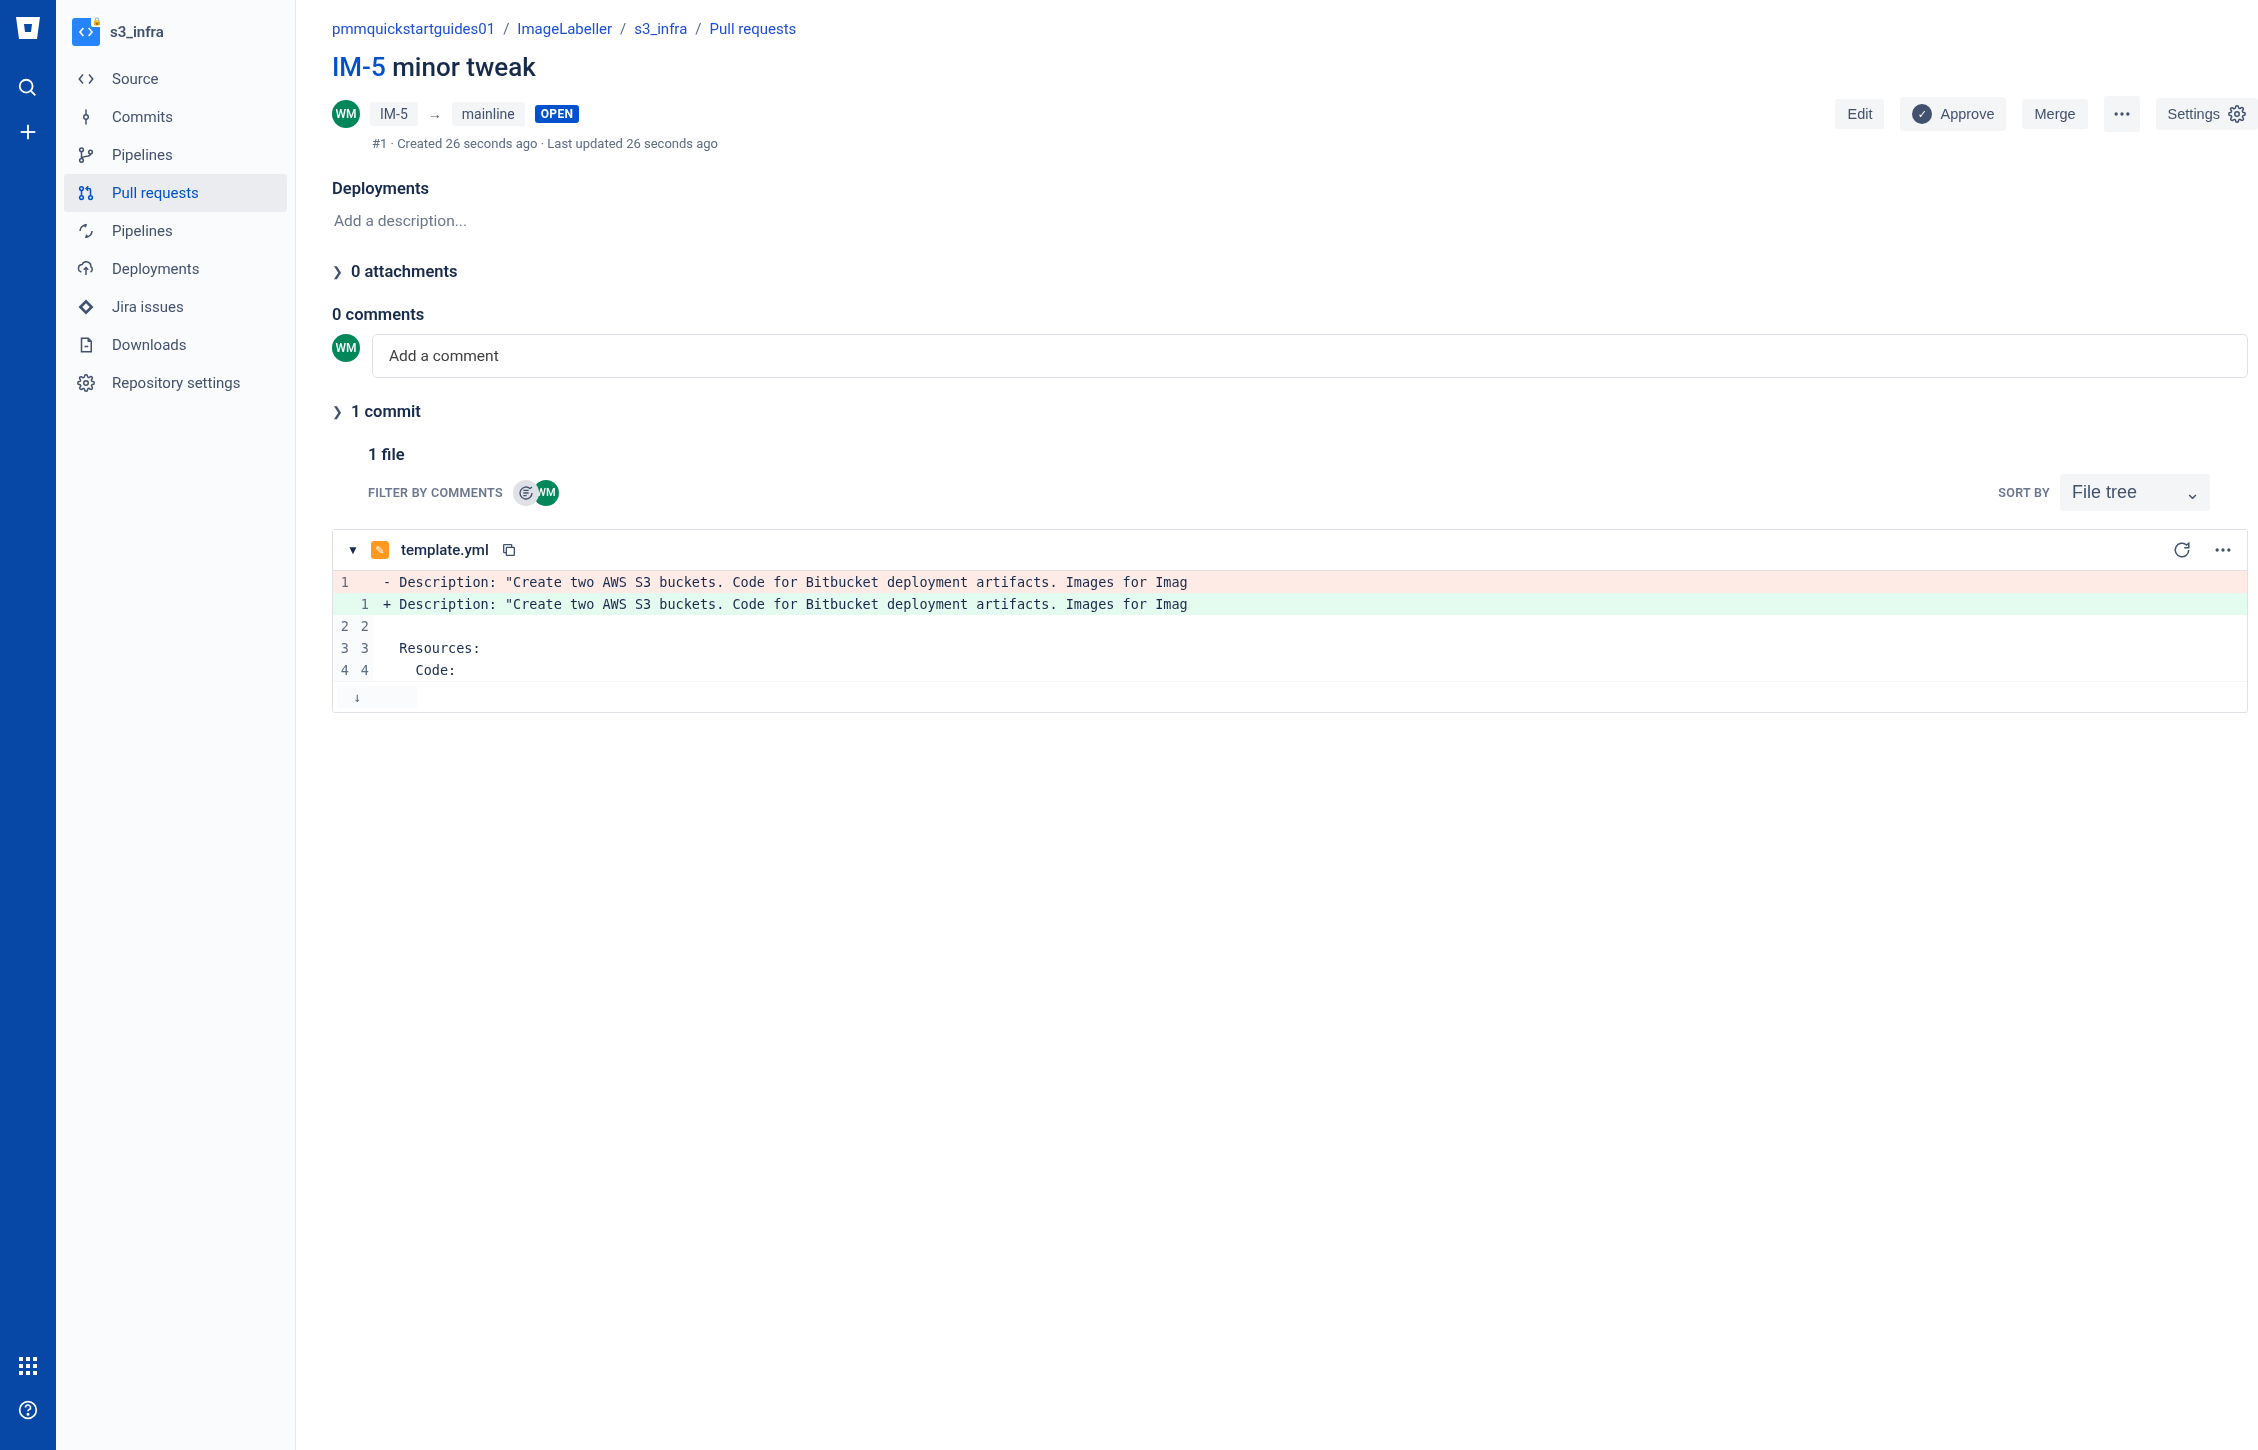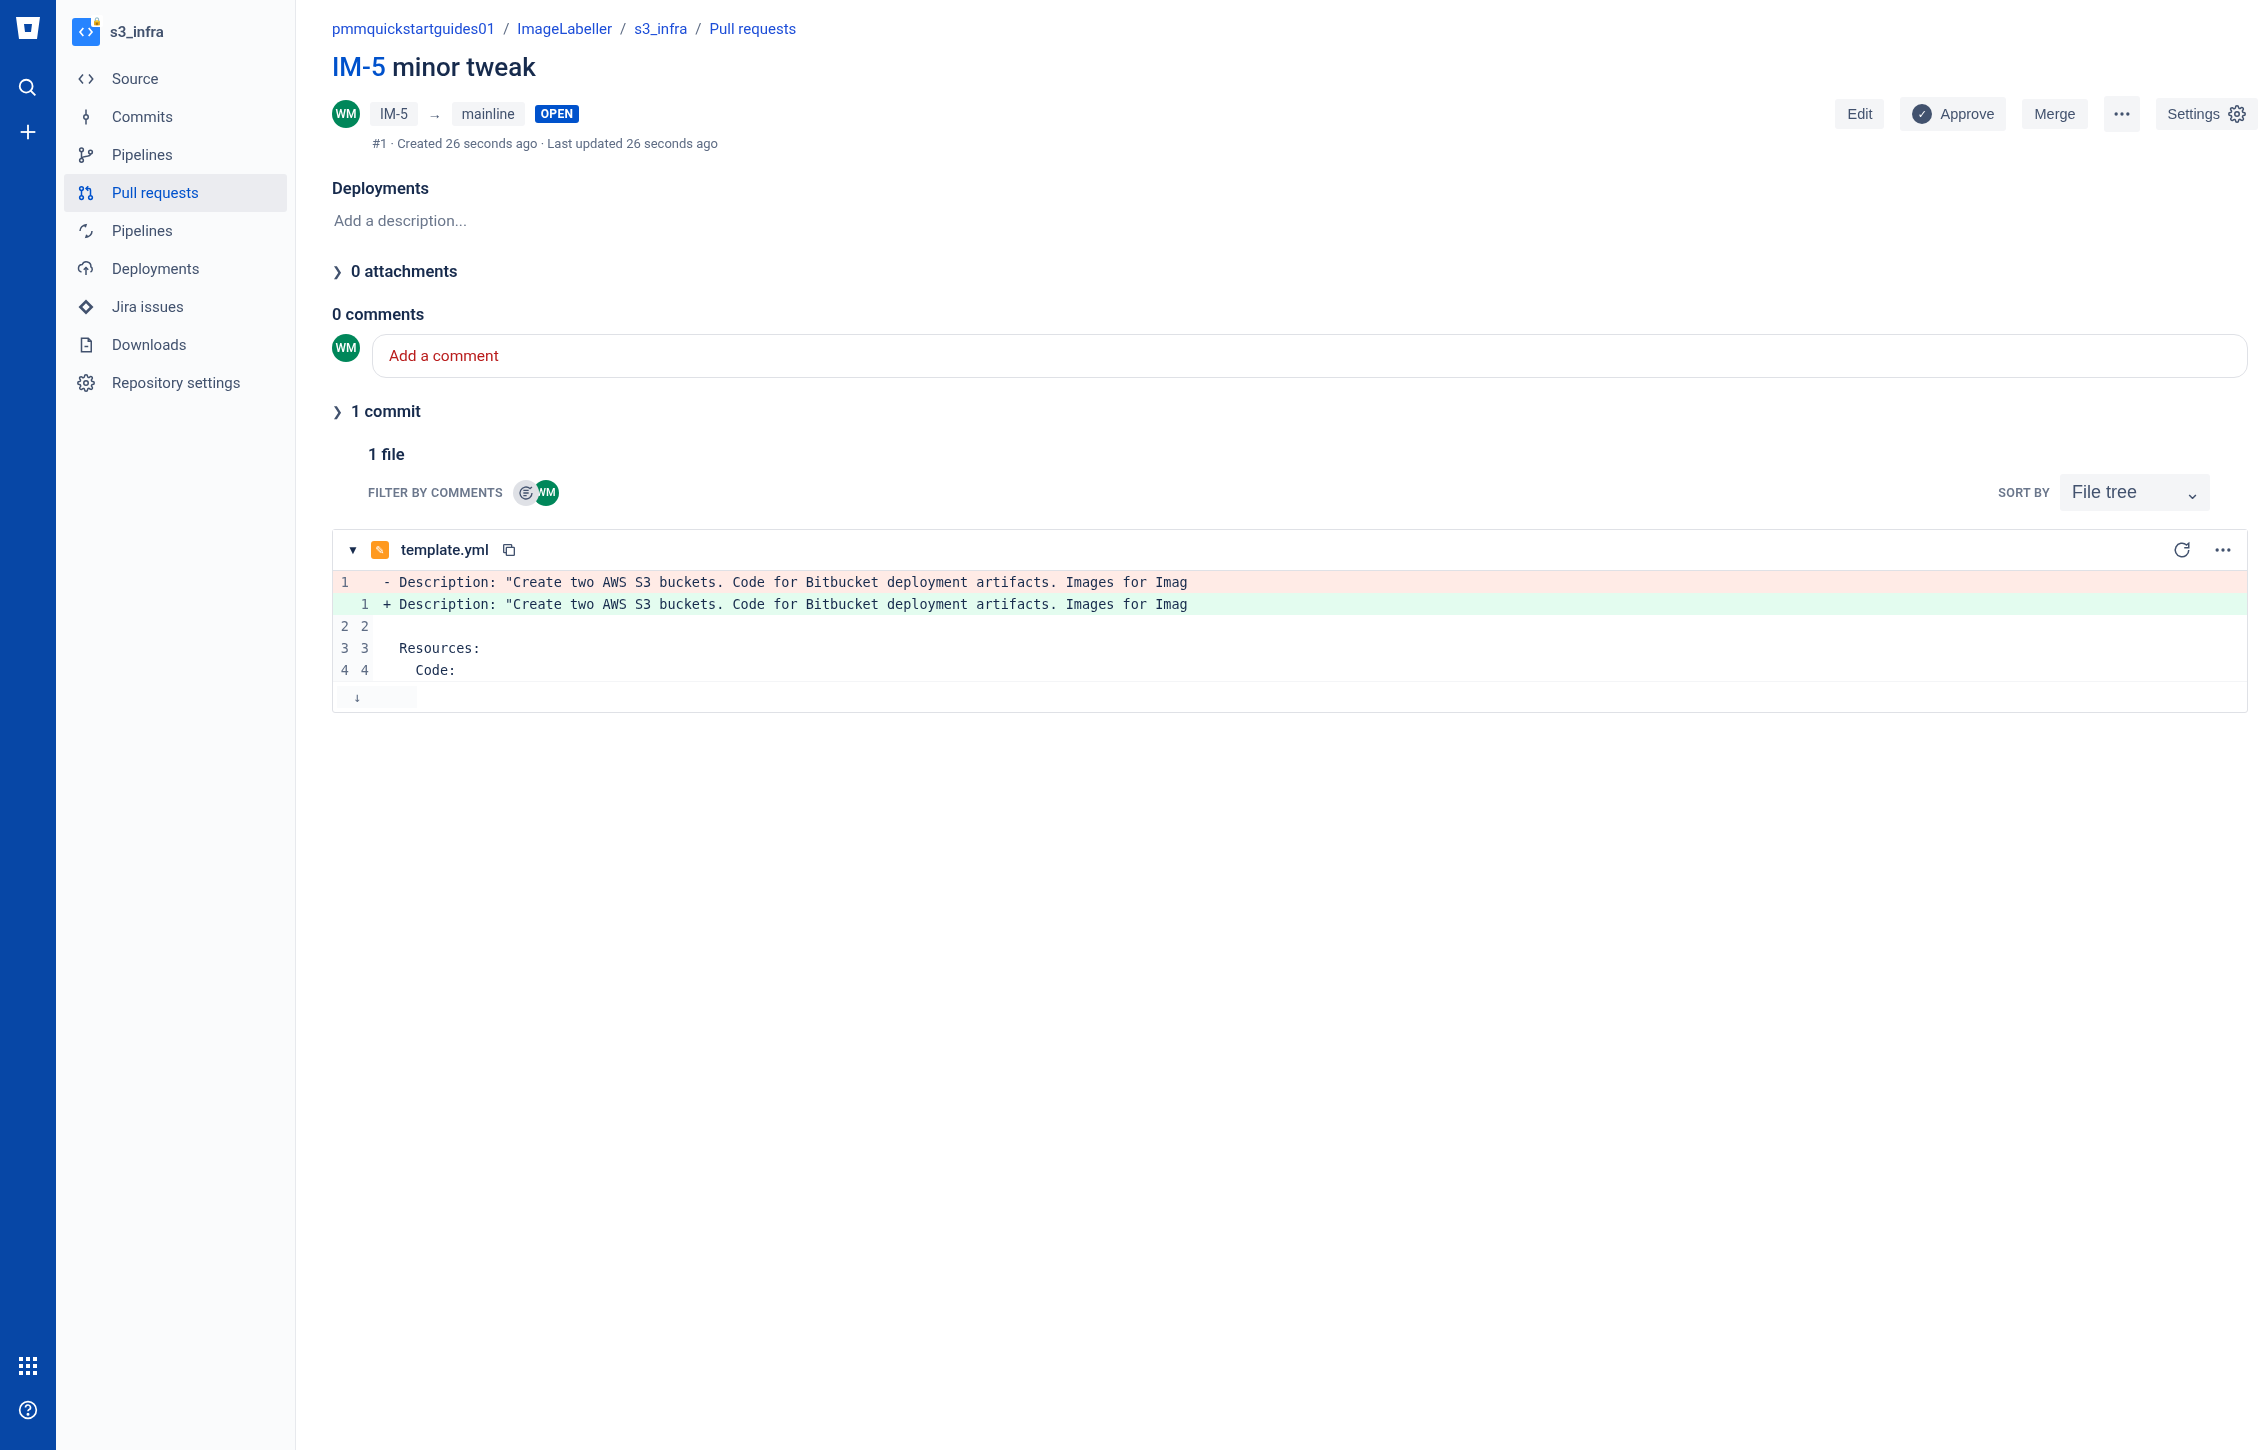--- a/index.html
+++ b/index.html
@@ -38,21 +38,21 @@
 .pr-actions { margin-left: auto; display: flex; gap: 16px; align-items: center; }
 .btn { background: #F4F5F7; border: none; border-radius: 3px; padding: 7px 12px; font-size: 14.5px; color: #42526E; cursor: pointer; display:flex; align-items:center; gap:8px; }
 .btn .check { width: 20px; height: 20px; border-radius: 50%; background: #42526E; display:flex; align-items:center; justify-content:center; color:#fff; font-size:11px;}
 .icon-btn { width: 36px; height: 36px; background: #F4F5F7; border-radius: 3px; display:flex; align-items:center; justify-content:center; cursor:pointer; color:#42526E;}
 .meta { color: #5E6C84; font-size: 13px; margin-left: 40px; margin-bottom: 28px; }
 .section-h { font-weight: 600; font-size: 16.5px; margin-bottom: 10px; color:#172B4D;}
 .desc-ph { color: #6B778C; font-size: 15.5px; margin-bottom: 28px; padding: 4px 2px; }
 .collapse-row { display:flex; align-items:center; gap: 8px; margin-bottom: 24px; cursor:pointer;}
 .collapse-row .chev { color:#42526E; font-size: 13px; }
 .comment-row { display:flex; gap: 12px; margin-bottom: 24px; padding-right: 10px;}
-.comment-input { flex:1; border: 1px solid #DFE1E6; border-radius: 14px; padding: 12px 16px; color: #b91c1c; font-size: 15.5px; }
+.comment-input { flex:1; border: 1px solid #DFE1E6; border-radius: 5px; padding: 12px 16px; color: #404040; font-size: 15.5px; }
 .filter-row { display:flex; align-items:center; padding: 0 0 18px 36px; margin-top:2px; padding-right: 48px;}
 .filter-label { color:#6B778C; font-size:12.5px; font-weight:600; letter-spacing:0.3px; margin-right: 10px;}
 .filter-avatar { width:26px; height:26px; border-radius:50%; display:flex; align-items:center; justify-content:center; }
 .filter-avatar.gray { background:#DFE1E6; color:#42526E; margin-right:-6px; z-index:1;}
 .sort-sel { background:#F4F5F7; border:none; border-radius:3px; padding: 8px 30px 8px 12px; font-size:18px; color:#42526E; cursor:pointer; position:relative; min-width:150px; text-align:left; }
 .file-card { border:1px solid #DFE1E6; border-radius:3px; margin-right: 10px;}
 .file-head { display:flex; align-items:center; padding: 10px 14px; gap: 12px; border-bottom:1px solid #DFE1E6; background:#fff;}
 .file-badge { width:18px; height:18px; background:#FF991F; border-radius:3px; display:flex; align-items:center; justify-content:center; color:#fff; font-size:11px;}
 .file-name { font-weight:500; font-size:15px;}
 .file-head .spacer { flex:1; }

